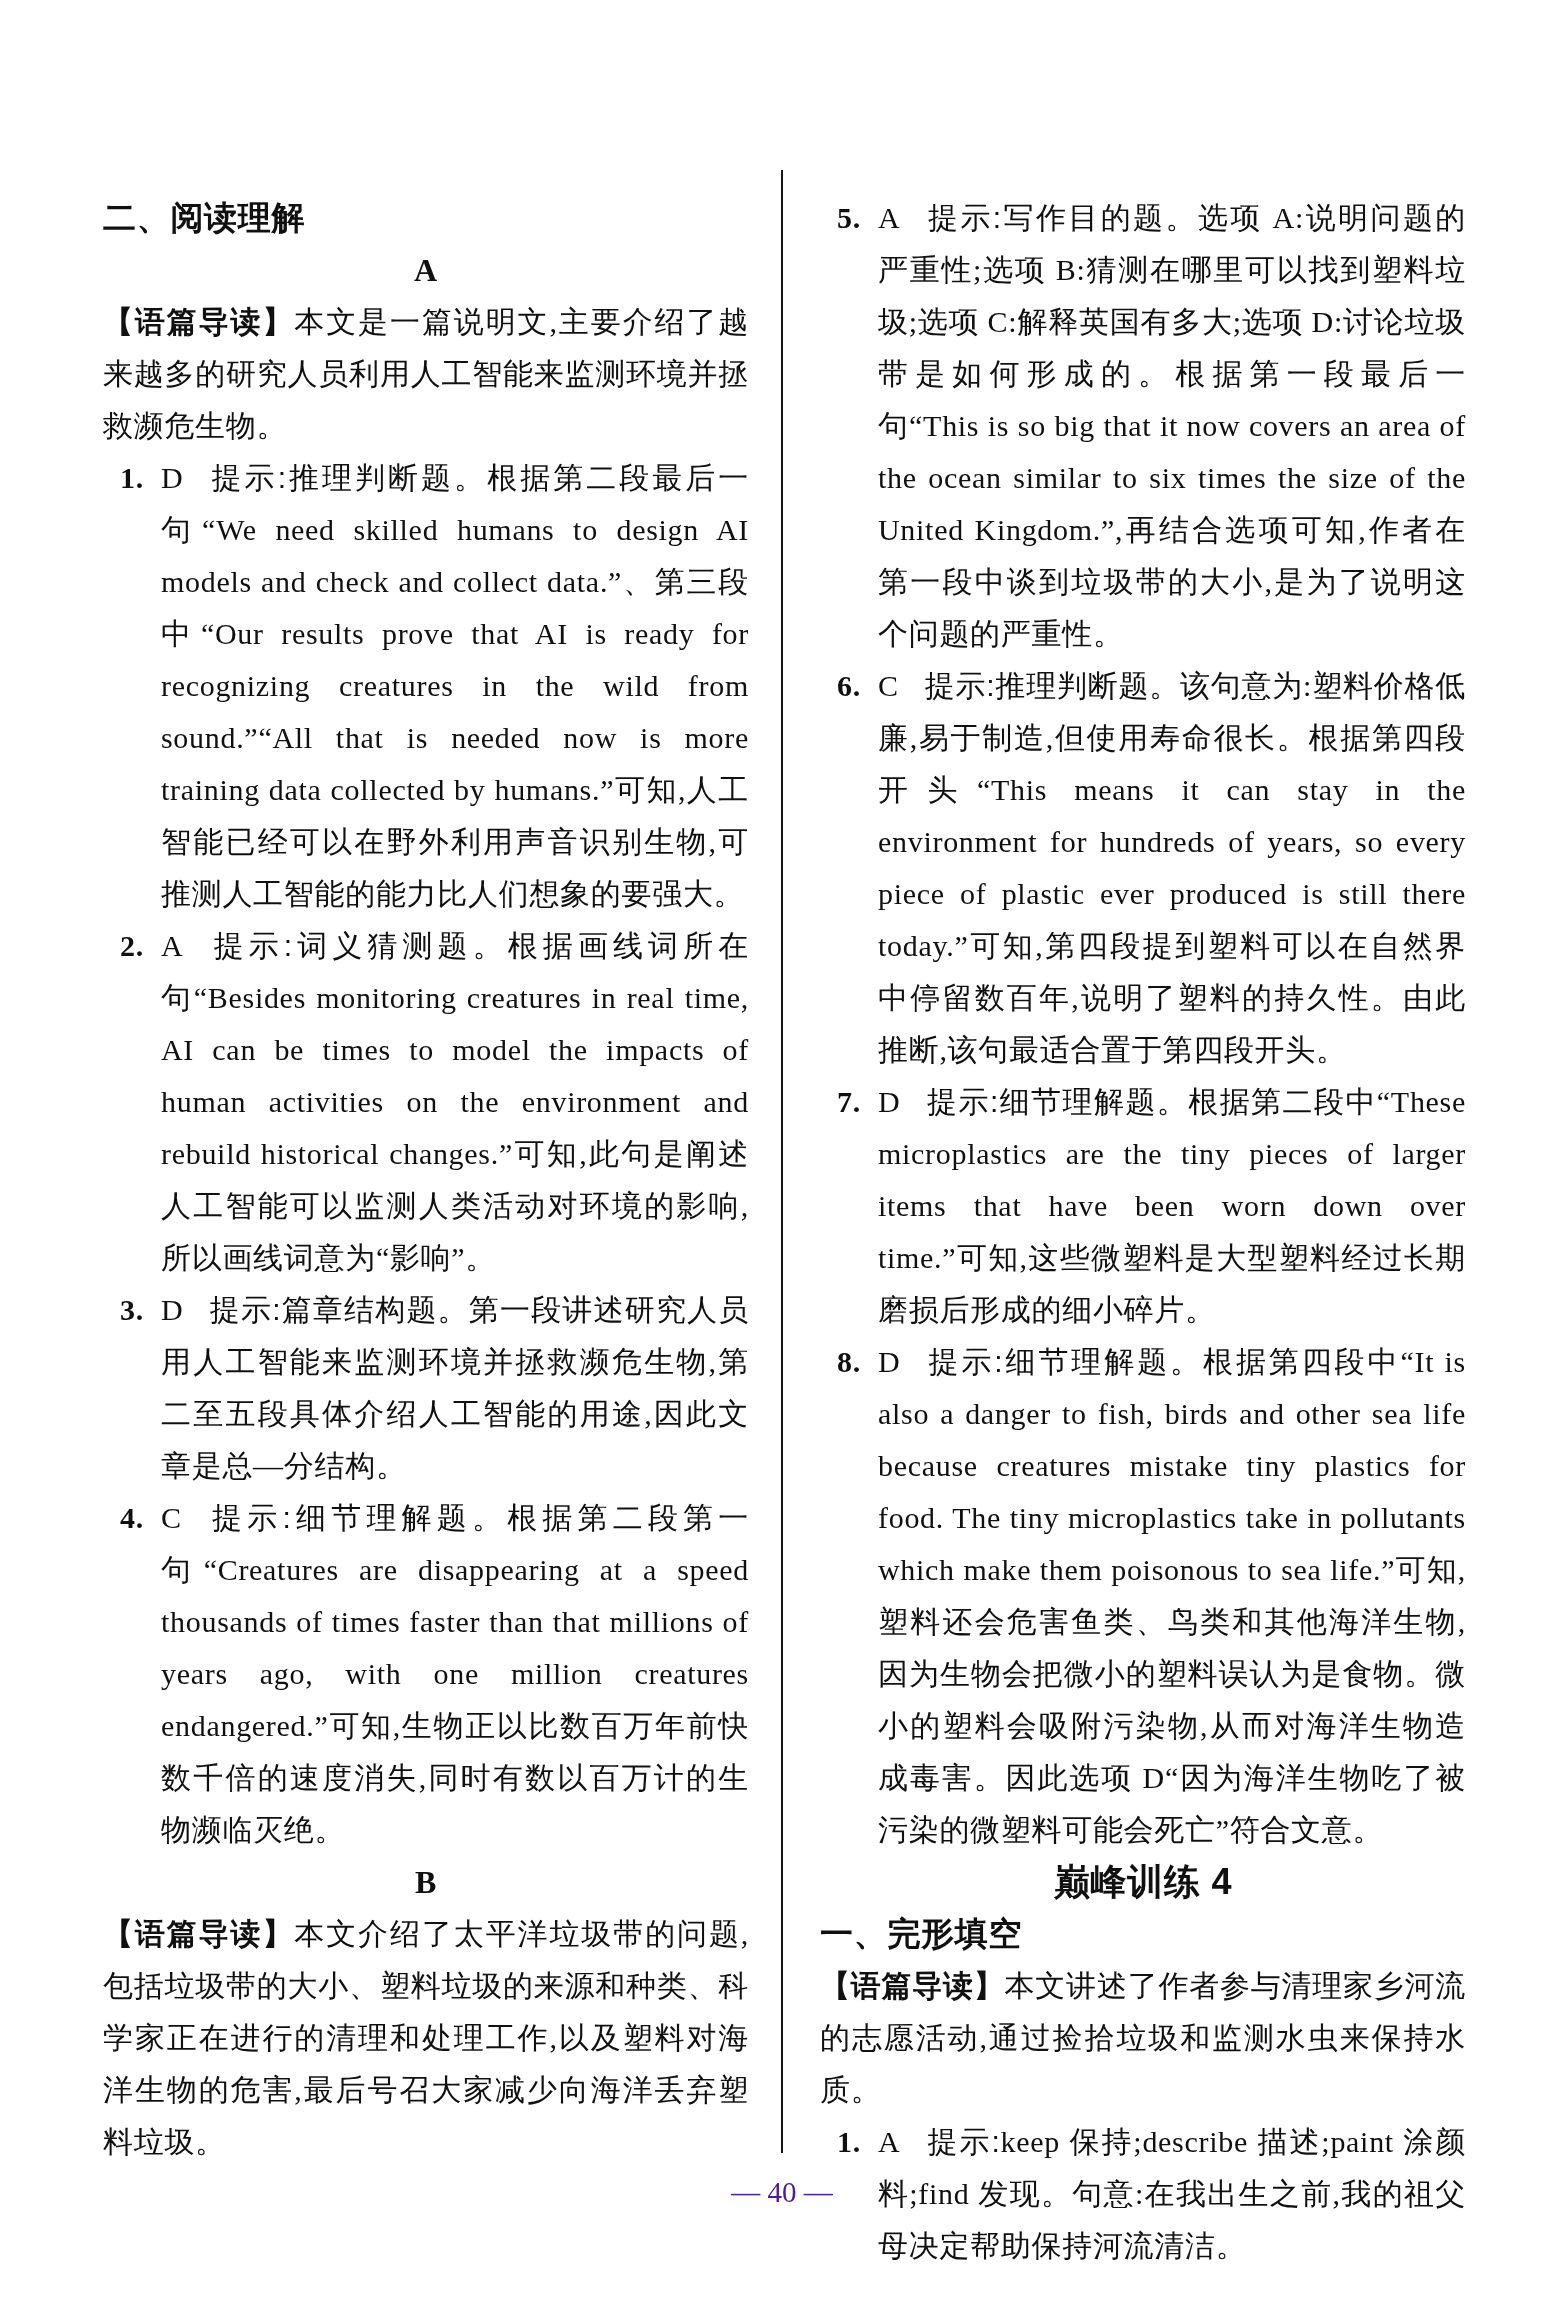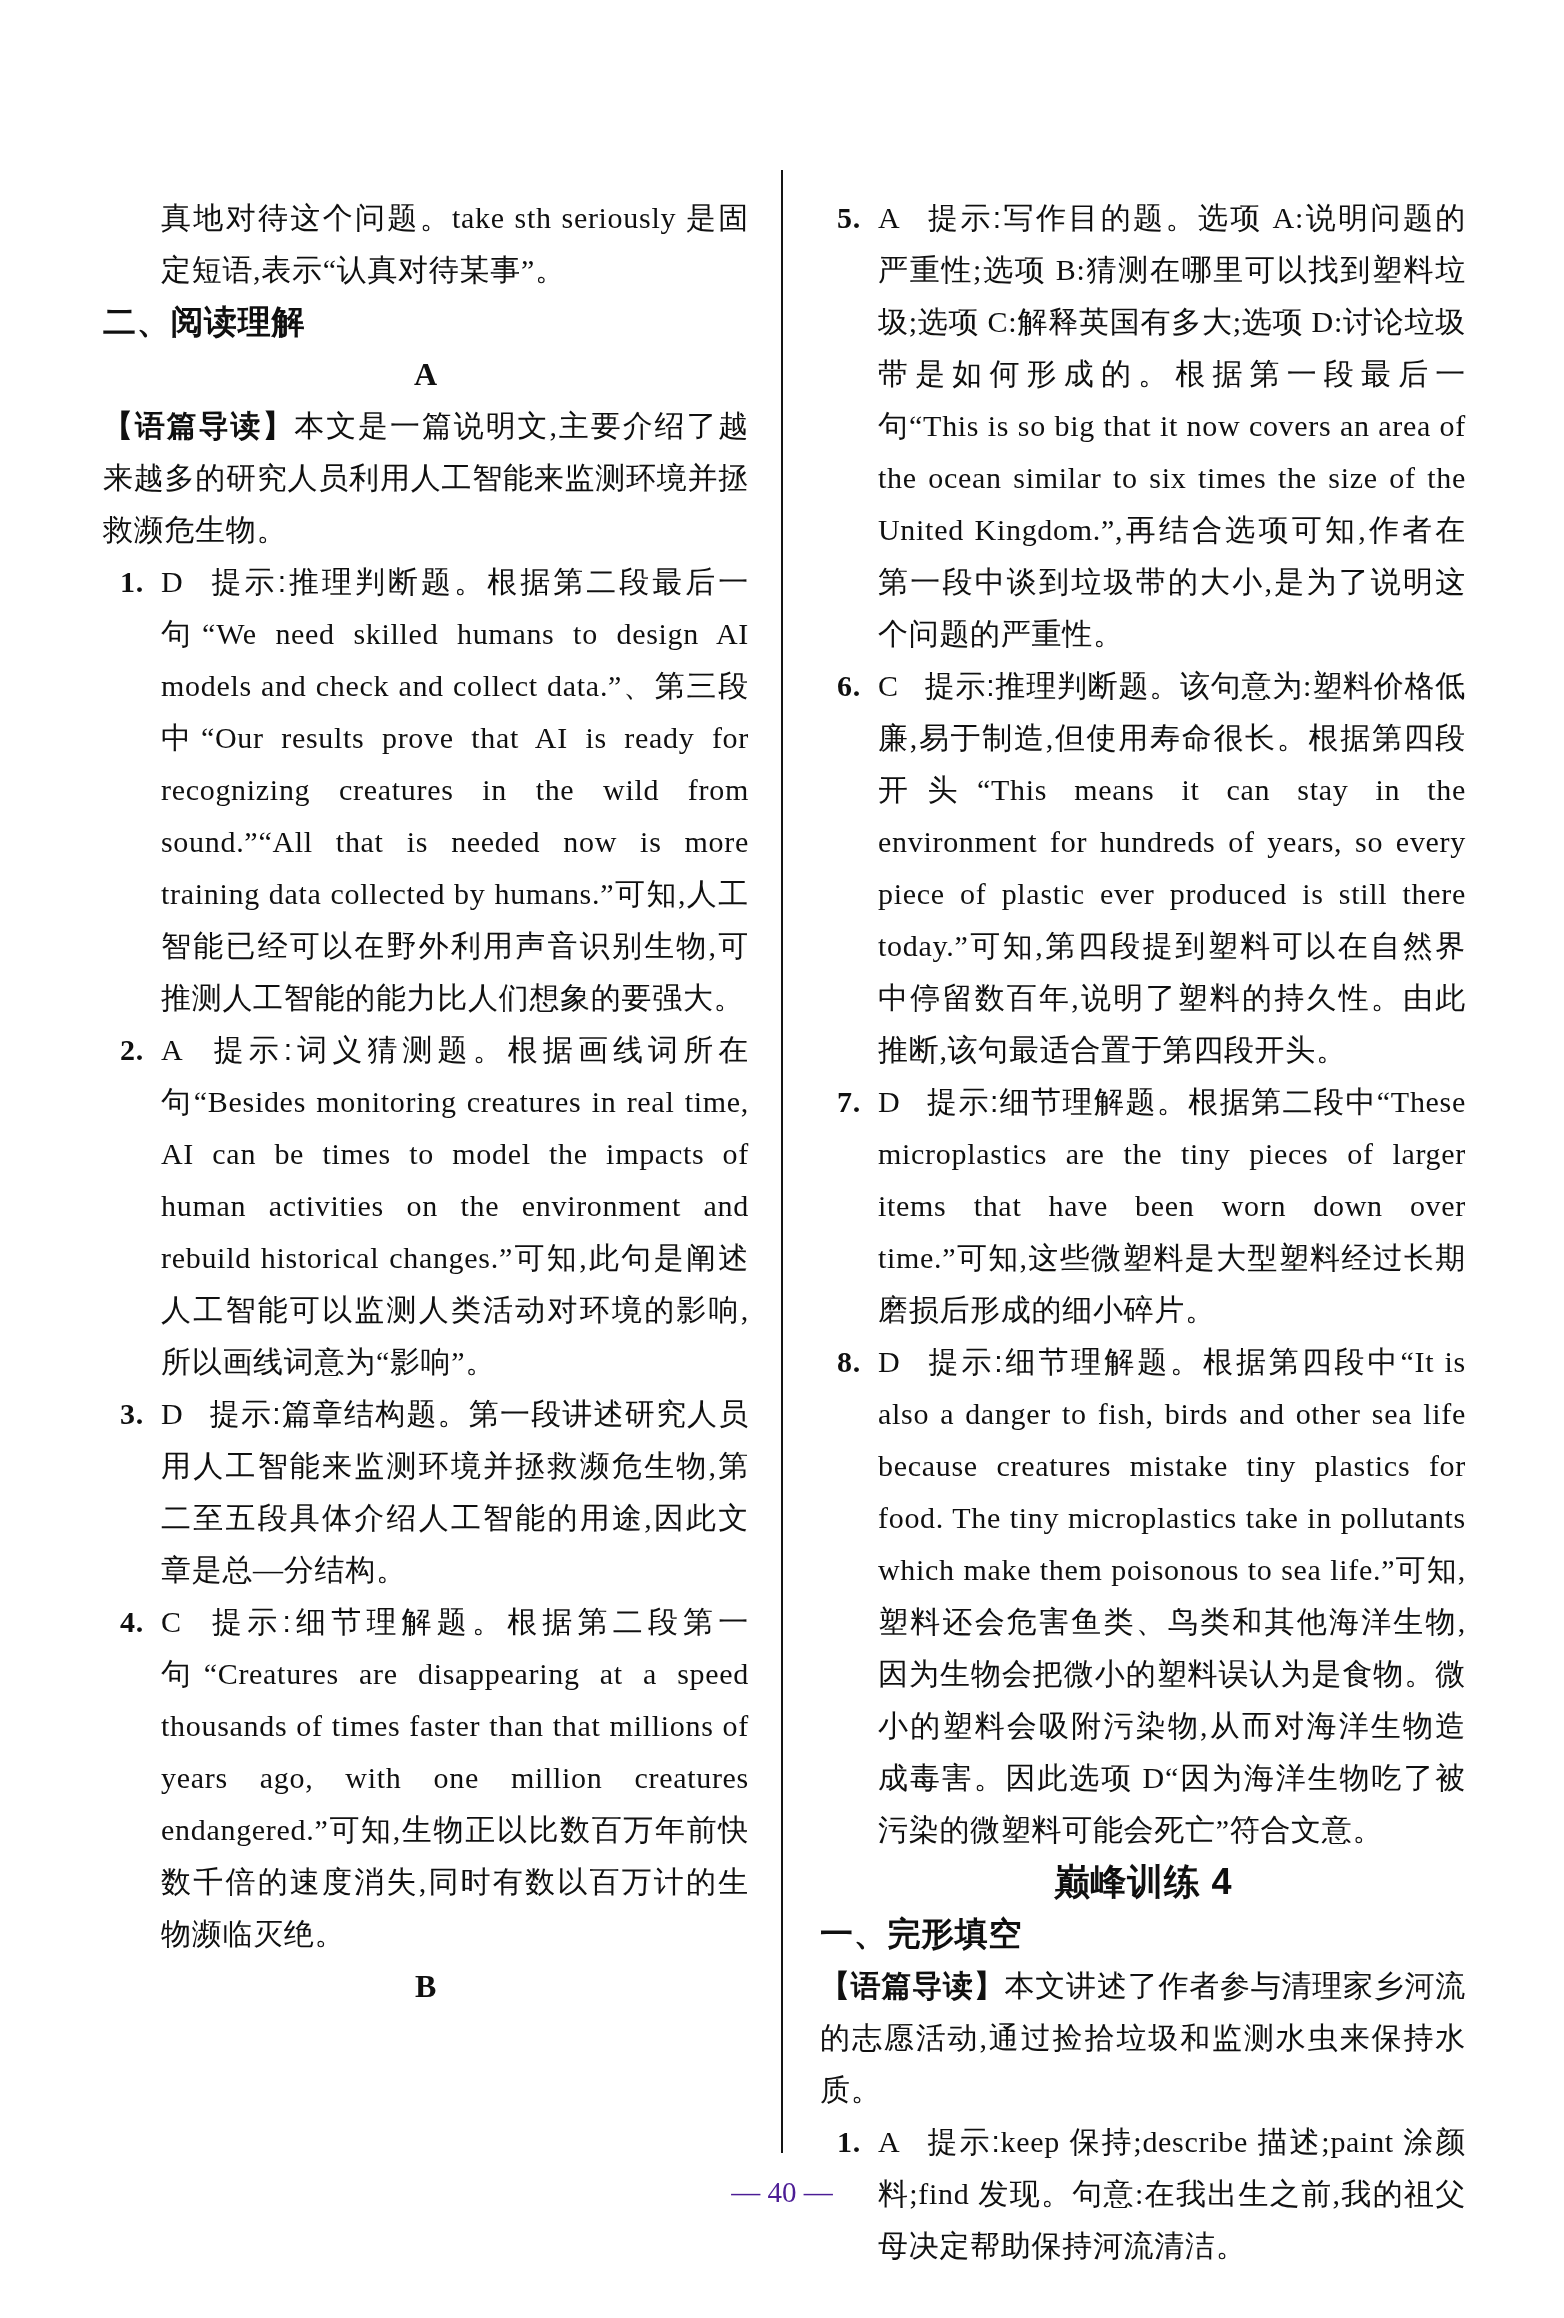--- a/index.html
+++ b/index.html
@@ -87,38 +87,38 @@
     color:#4c1d95;
   }
 </style>
 </head>
 <body>
 
 <div class="page">
   <div class="divider"></div>
 
   <div class="col col-left">
-    <div class="carry">真地对待这个问题。take sth seriously 是固定短语,表示“认真对待某事”。</div>
 
     <h2 class="sec-heading">二、阅读理解</h2>
 
     <div class="passage-label">A</div>
 
     <p class="intro"><span class="intro-tag">【语篇导读】</span><span>本文是一篇说明文,主要介绍了越来越多的研究人员利用人工智能来监测环境并拯救濒危生物。</span></p>
 
     <div class="item"><span class="num">1.</span><span class="ans">D</span><span class="tip">提示:</span><span>推理判断题。根据第二段最后一句“We need skilled humans to design AI models and check and collect data.”、第三段中“Our results prove that AI is ready for recognizing creatures in the wild from sound.”“All that is needed now is more training data collected by humans.”可知,人工智能已经可以在野外利用声音识别生物,可推测人工智能的能力比人们想象的要强大。</span></div>
 
     <div class="item"><span class="num">2.</span><span class="ans">A</span><span class="tip">提示:</span><span>词义猜测题。根据画线词所在句“Besides monitoring creatures in real time, AI can be times to model the impacts of human activities on the environment and rebuild historical changes.”可知,此句是阐述人工智能可以监测人类活动对环境的影响,所以画线词意为“影响”。</span></div>
 
     <div class="item"><span class="num">3.</span><span class="ans">D</span><span class="tip">提示:</span><span>篇章结构题。第一段讲述研究人员用人工智能来监测环境并拯救濒危生物,第二至五段具体介绍人工智能的用途,因此文章是总—分结构。</span></div>
 
     <div class="item"><span class="num">4.</span><span class="ans">C</span><span class="tip">提示:</span><span>细节理解题。根据第二段第一句“Creatures are disappearing at a speed thousands of times faster than that millions of years ago, with one million creatures endangered.”可知,生物正以比数百万年前快数千倍的速度消失,同时有数以百万计的生物濒临灭绝。</span></div>
 
     <div class="passage-label">B</div>
 
+    <p class="intro"><span class="intro-tag">【语篇导读】</span><span>本文介绍了太平洋垃圾带的问题,包括垃圾带的大小、塑料垃圾的来源和种类、科学家正在进行的清理和处理工作,以及塑料对海洋生物的危害,最后号召大家减少向海洋丢弃塑料垃圾。</span></p>
   </div>
 
   <div class="col col-right">
     <div class="item"><span class="num">5.</span><span class="ans">A</span><span class="tip">提示:</span><span>写作目的题。选项 A:说明问题的严重性;选项 B:猜测在哪里可以找到塑料垃圾;选项 C:解释英国有多大;选项 D:讨论垃圾带是如何形成的。根据第一段最后一句“This is so big that it now covers an area of the ocean similar to six times the size of the United Kingdom.”,再结合选项可知,作者在第一段中谈到垃圾带的大小,是为了说明这个问题的严重性。</span></div>
 
     <div class="item"><span class="num">6.</span><span class="ans">C</span><span class="tip">提示:</span><span>推理判断题。该句意为:塑料价格低廉,易于制造,但使用寿命很长。根据第四段开头“This means it can stay in the environment for hundreds of years, so every piece of plastic ever produced is still there today.”可知,第四段提到塑料可以在自然界中停留数百年,说明了塑料的持久性。由此推断,该句最适合置于第四段开头。</span></div>
 
     <div class="item"><span class="num">7.</span><span class="ans">D</span><span class="tip">提示:</span><span>细节理解题。根据第二段中“These microplastics are the tiny pieces of larger items that have been worn down over time.”可知,这些微塑料是大型塑料经过长期磨损后形成的细小碎片。</span></div>
 
     <div class="item"><span class="num">8.</span><span class="ans">D</span><span class="tip">提示:</span><span>细节理解题。根据第四段中“It is also a danger to fish, birds and other sea life because creatures mistake tiny plastics for food. The tiny microplastics take in pollutants which make them poisonous to sea life.”可知,塑料还会危害鱼类、鸟类和其他海洋生物,因为生物会把微小的塑料误认为是食物。微小的塑料会吸附污染物,从而对海洋生物造成毒害。因此选项 D“因为海洋生物吃了被污染的微塑料可能会死亡”符合文意。</span></div>

